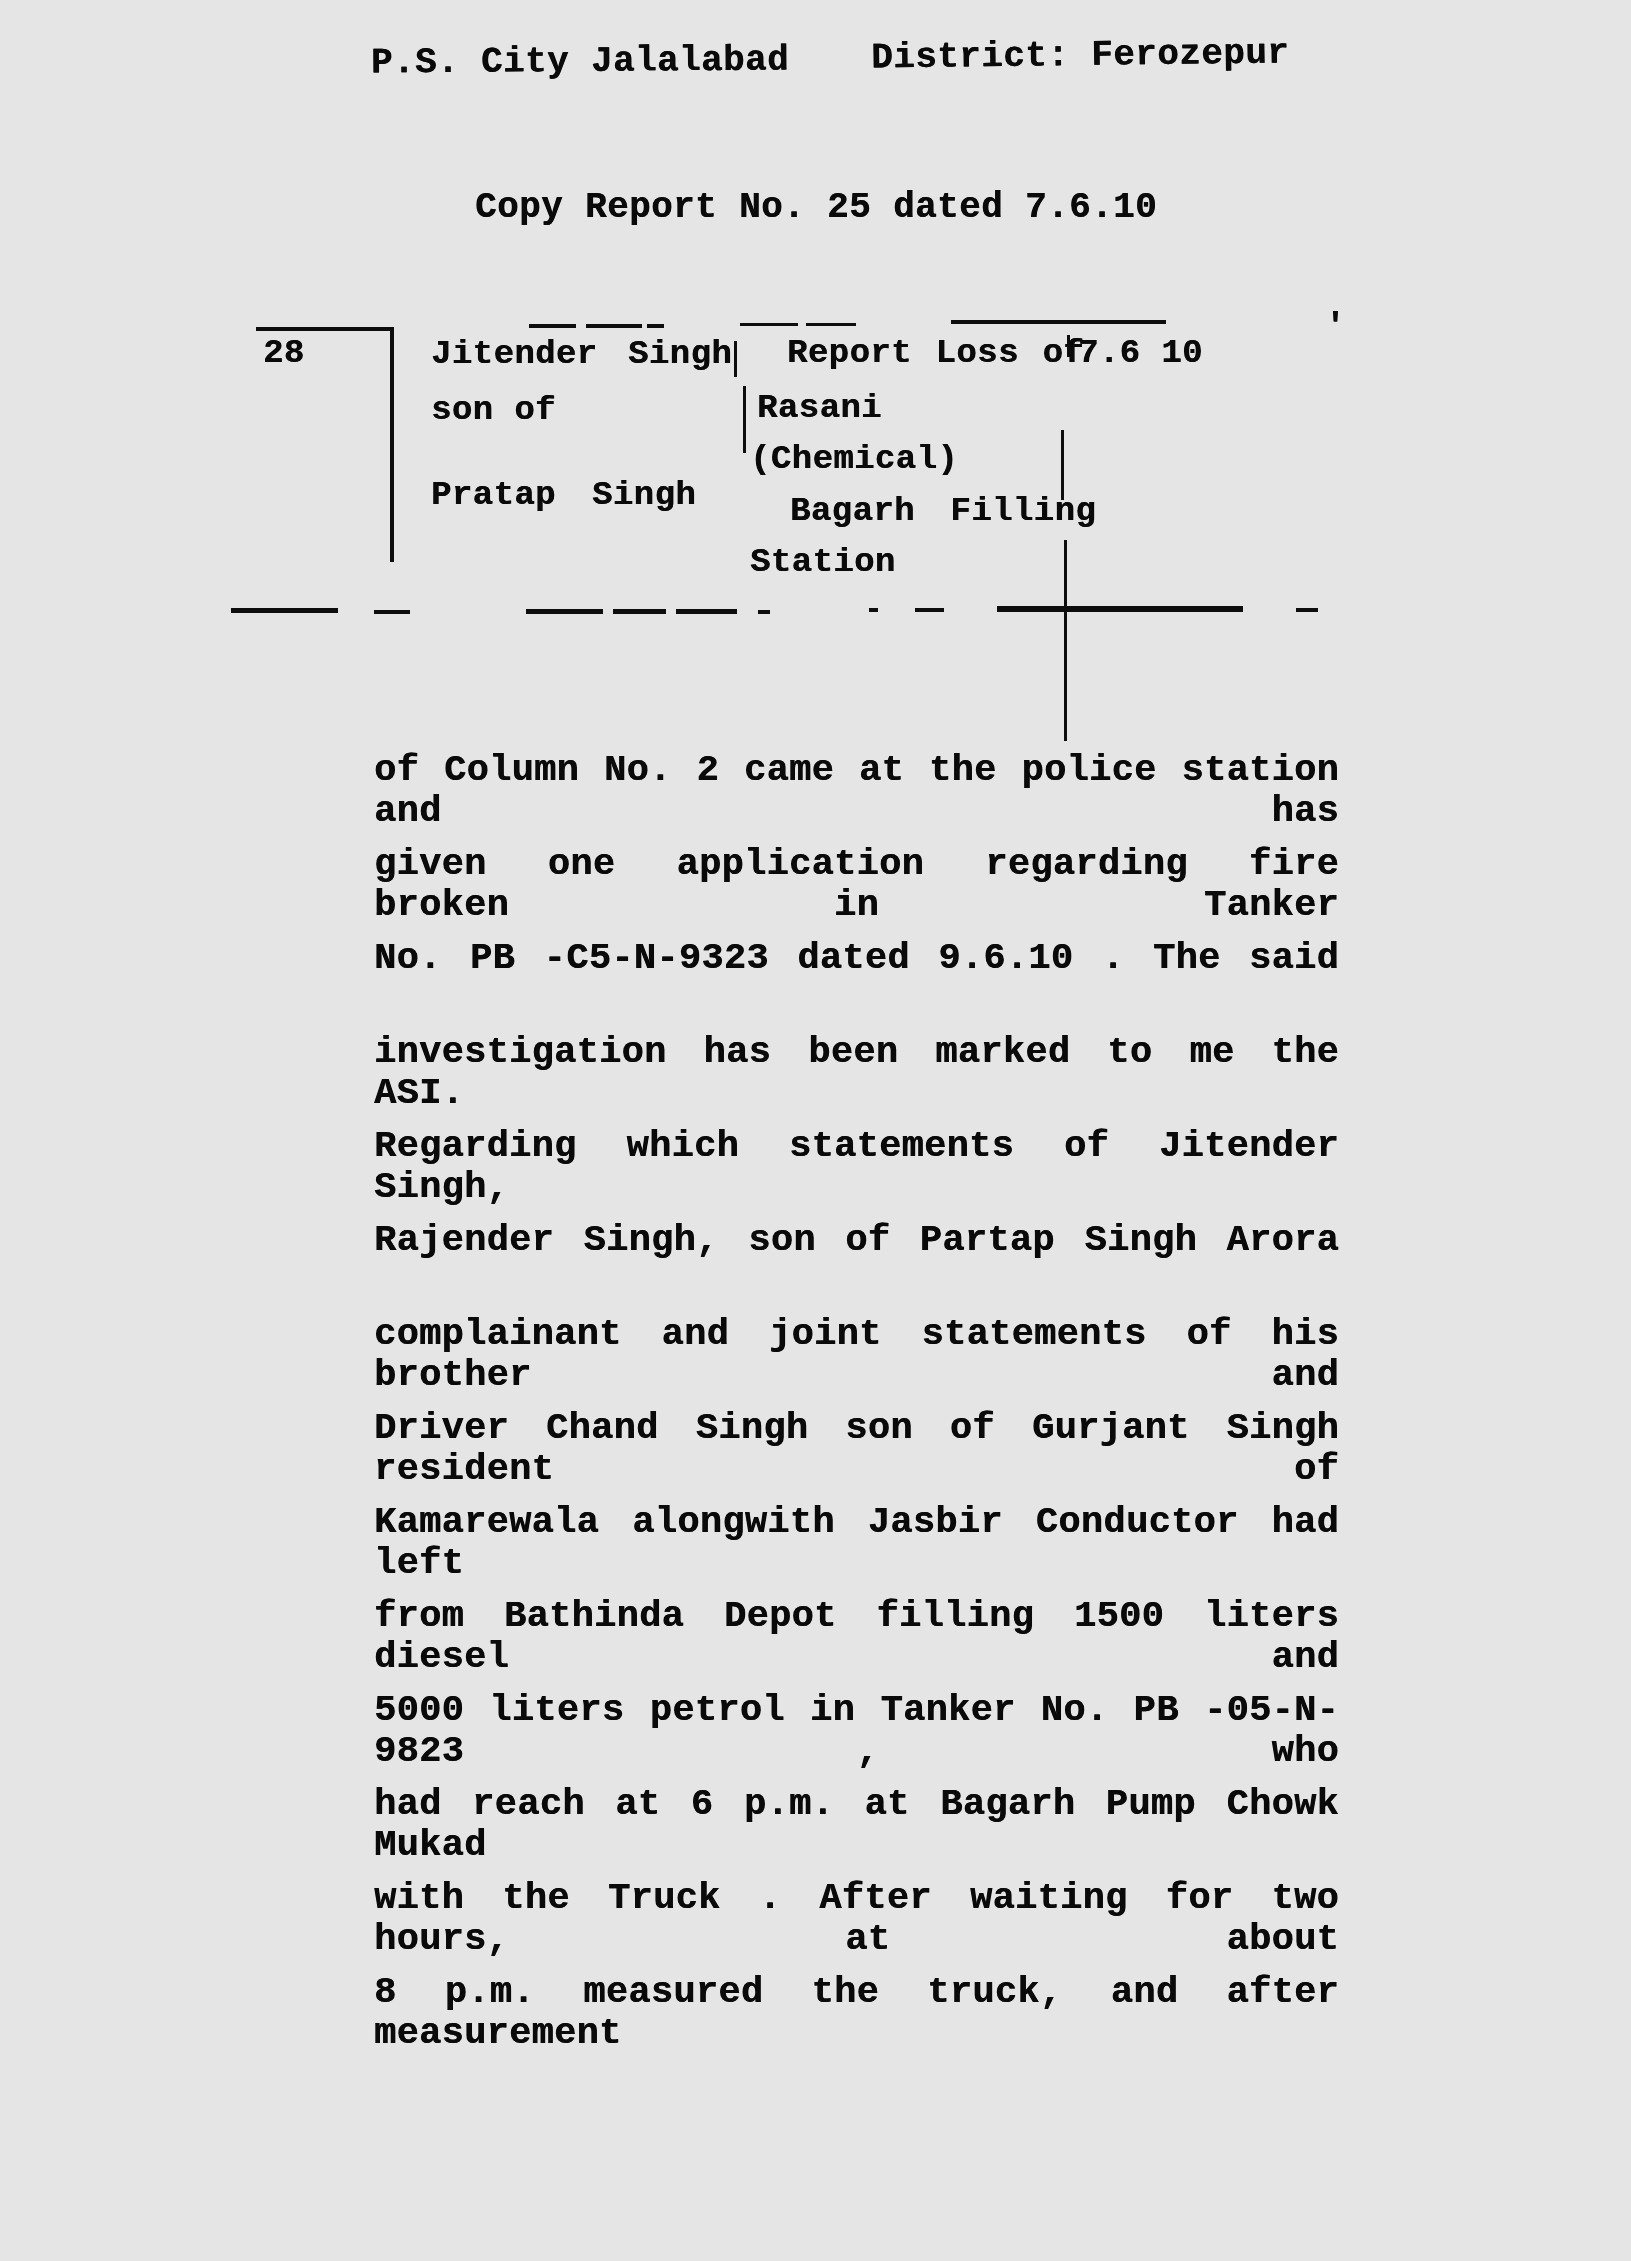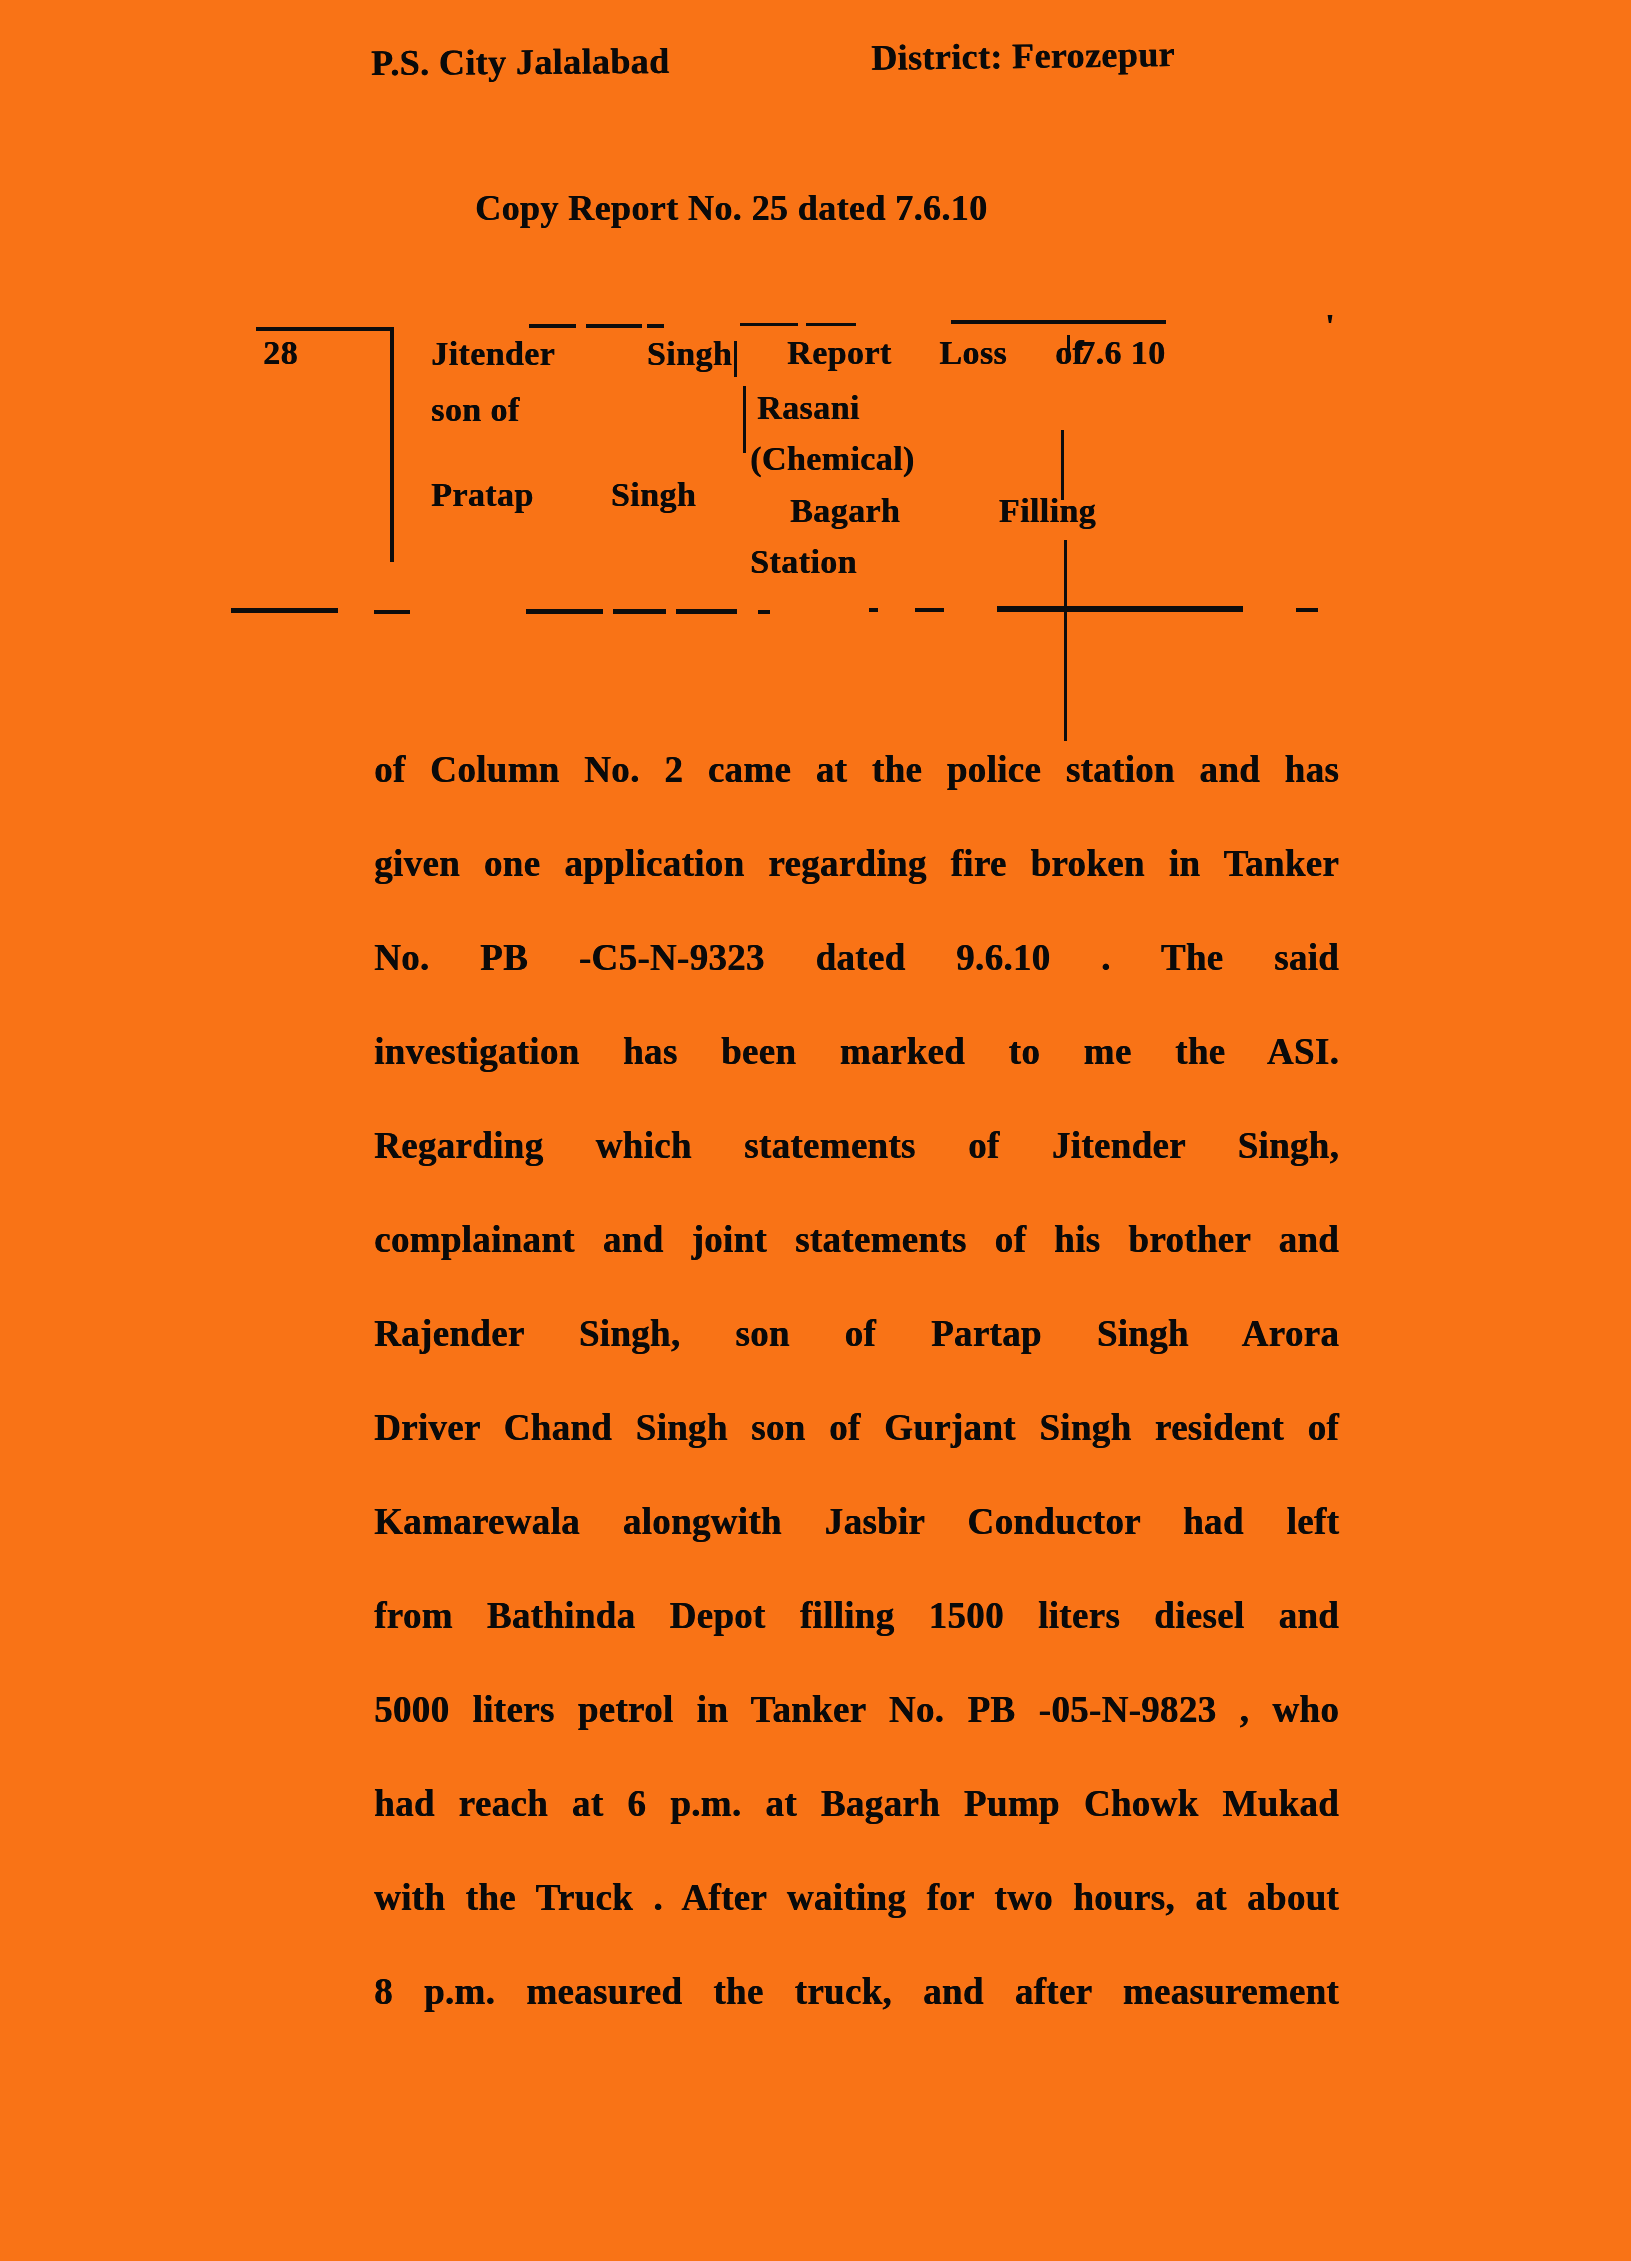--- a/index.html
+++ b/index.html
@@ -1,21 +1,21 @@
 <!DOCTYPE html>
 <html style="font-size:13.7px"><head>
 <meta charset="utf-8">
 <style>
   html,body{margin:0;padding:0;background:#ffffff;}
   .page{
     position:relative;
     width:1632px;height:2261px;
-    background:#f97316;
+    background:#e5e5e5;
     overflow:hidden;
-    font-family:Liberation Serif, serif;
+    font-family:Liberation Mono, monospace;
     color:#0a0a0a;
     -webkit-font-smoothing:none;
   }
   .txt{
     position:absolute;
     font-weight:700;
     color:#0a0a0a;
     white-space:nowrap;
     letter-spacing:0.4px;
     text-shadow:0.5px 0 0 currentColor;
@@ -91,22 +91,22 @@
   <div class="rule" style="left:915px;top:608px;width:29px;height:4.3px;"></div>
   <div class="rule" style="left:997px;top:606px;width:246px;height:6px;"></div>
   <div class="rule" style="left:1296px;top:608px;width:22px;height:4.3px;"></div>
 
   <div class="bodywrap">
     <div class="bline">of Column No. 2 came at the police station and has</div>
     <div class="bline">given one application regarding fire broken in Tanker</div>
     <div class="bline">No. PB -C5-N-9323 dated 9.6.10 . The said</div>
     <div class="bline">investigation has been marked to me the ASI.</div>
     <div class="bline">Regarding which statements of Jitender Singh,</div>
+    <div class="bline">Rajender Singh, son of Partap Singh Arora</div>
     <div class="bline">complainant and joint statements of his brother and</div>
-    <div class="bline">Rajender Singh, son of Partap Singh Arora</div>
     <div class="bline">Driver Chand Singh son of Gurjant Singh resident of</div>
     <div class="bline">Kamarewala alongwith Jasbir Conductor had left</div>
     <div class="bline">from Bathinda Depot filling 1500 liters diesel and</div>
     <div class="bline">5000 liters petrol in Tanker No. PB -05-N-9823 , who</div>
     <div class="bline">had reach at 6 p.m. at Bagarh Pump Chowk Mukad</div>
     <div class="bline">with the Truck . After waiting for two hours, at about</div>
     <div class="bline">8 p.m. measured the truck, and after measurement</div>
   </div>
 
 </div>

